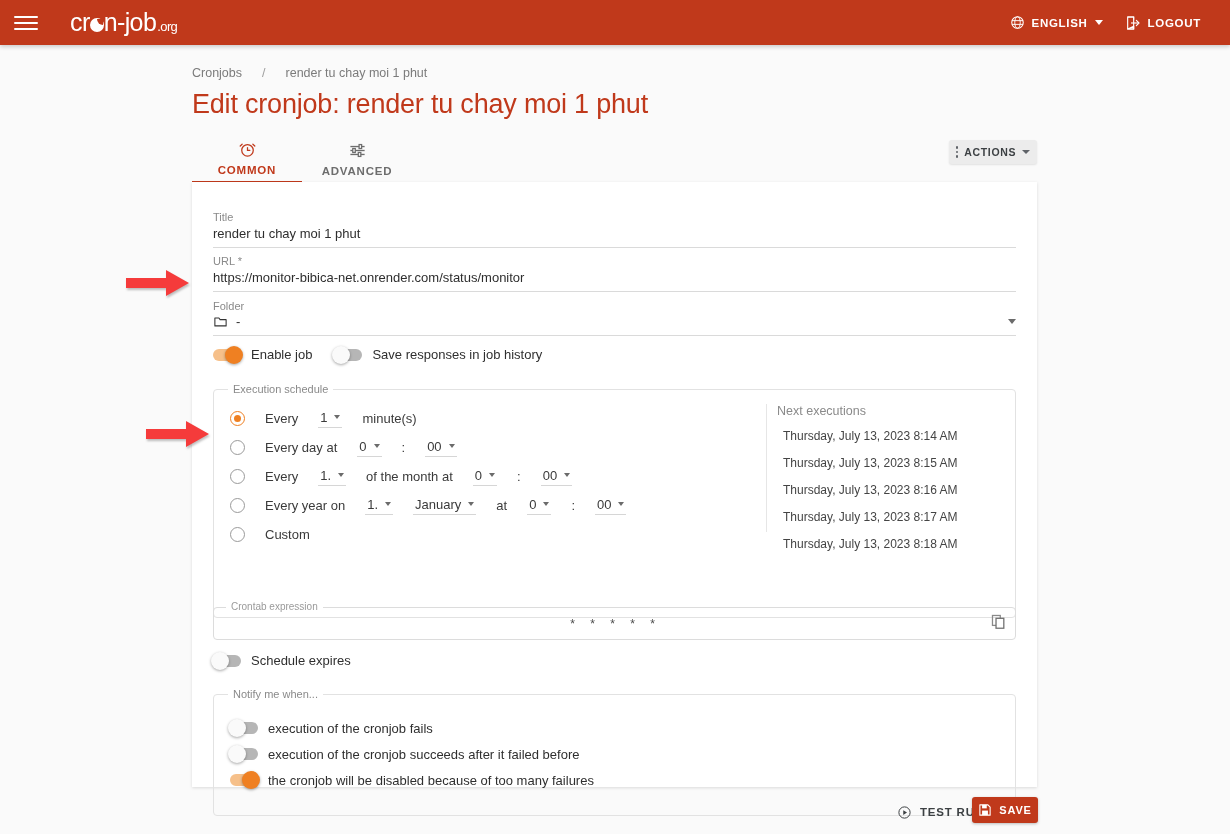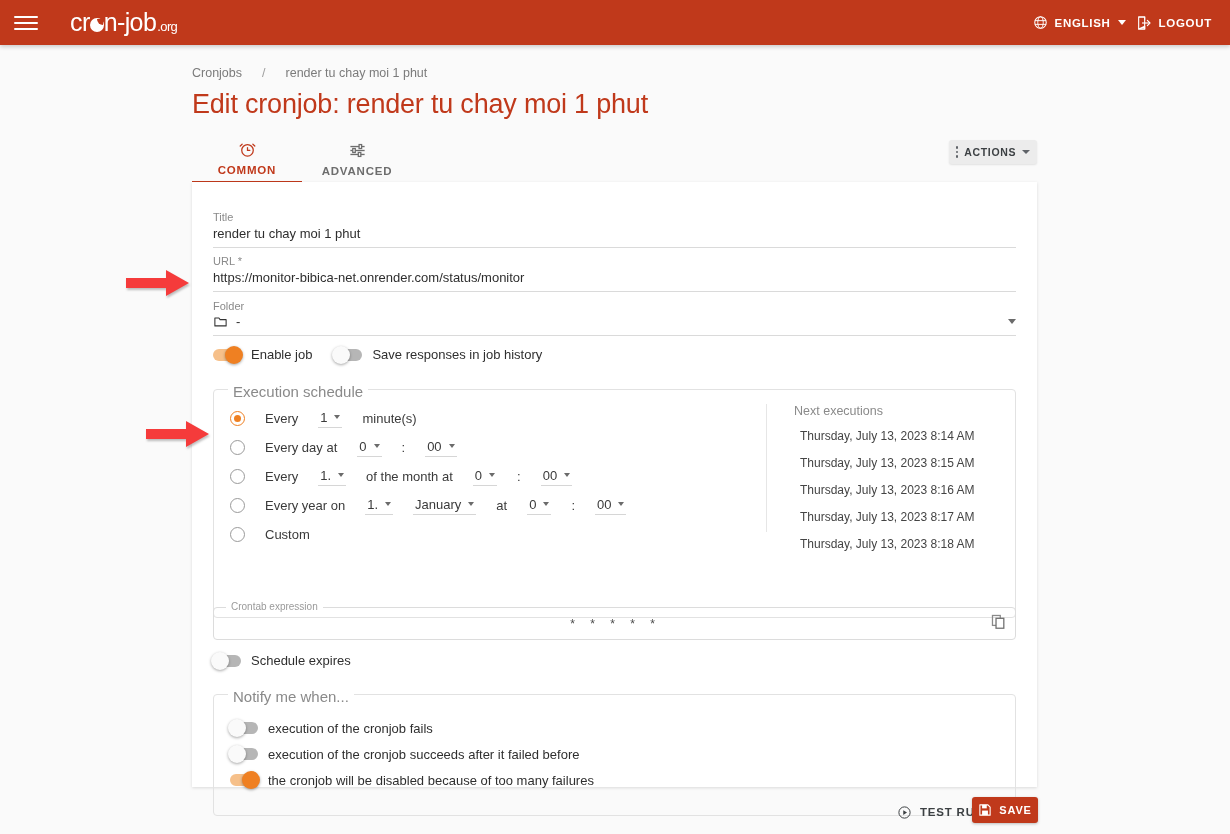--- a/index.html
+++ b/index.html
@@ -31,21 +31,21 @@
   .brand .clock-o {
     display:inline-block; width: 14px; height: 14px; border-radius: 50%;
     background: #fff; position: relative; top: 1px; margin: 0 0px;
   }
   .brand .clock-o::after {
     content:""; position:absolute; left:7px; top:1px;
     width: 6px; height: 6px; background:#c0391b;
     border-bottom-left-radius: 7px;
   }
   .brand .tld { font-size: 13px; margin-left: 1px; }
-  .appbar-right { margin-left: auto; display:flex; align-items:center; gap: 10px; margin-right: 18px; }
+  .appbar-right { margin-left: auto; display:flex; align-items:center; gap: 22px; margin-right: 29px; }
   .appbar-btn {
     display:flex; align-items:center; gap: 7px; color:#fff;
     font-size: 11.5px; font-weight: 700; letter-spacing: 0.7px; cursor:pointer;
   }
   .appbar-btn svg { display:block; }
   .chev { width:0; height:0; border-left:4.5px solid transparent; border-right:4.5px solid transparent; border-top:5px solid #fff; }
 
   
   .content { position:absolute; top:45px; left:0; width:1230px; }
   .breadcrumb {
@@ -110,37 +110,37 @@
   .switch.on .knob { left:12px; background:#ef8022; }
   .switch-row { display:flex; align-items:center; gap:10px; font-size:13px; color:#2f2f2f; }
 
   
   .fieldset {
     position:absolute; left:21px; width:803px;
     border:1px solid #e2e2e2; border-radius:4px;
   }
   .legend {
     position:absolute; top:-7px; left:14px; background:#fff; padding:0 5px;
-    font-size:15px; color:#8a8a8a;
+    font-size:11px; color:#8a8a8a;
   }
 
   
   .radio-row { display:flex; align-items:center; gap:20px; font-size:13px; color:#3a3a3a; height:29px; }
   .radio { width:15px; height:15px; border-radius:50%; border:1.6px solid #9a9a9a; flex:0 0 auto; position:relative; cursor:pointer; }
   .radio.checked { border-color:#ef8022; }
   .radio.checked::after { content:""; position:absolute; left:3px; top:3px; width:7px; height:7px; border-radius:50%; background:#ef8022; }
   .mini-sel {
     display:inline-flex; align-items:center; gap:7px; border-bottom:1px solid #d6d6d6;
     padding: 0 2px 2px 2px; cursor:pointer; color:#3a3a3a; font-size:13px; min-width:22px;
     justify-content:space-between;
   }
   .mini-caret { width:0; height:0; border-left:3.5px solid transparent; border-right:3.5px solid transparent; border-top:4.5px solid #6b6b6b; }
 
   
-  .next-exec { position:absolute; left:552px; top:14px; width:230px; border-left:1px solid #e6e6e6; padding-left:27px; height:128px; }
+  .next-exec { position:absolute; left:552px; top:14px; width:230px; border-left:1px solid #e6e6e6; padding-left:10px; height:128px; }
   .next-exec .ne-title { font-size:12.5px; color:#8a8a8a; margin-bottom:11px; }
   .next-exec .ne-item { font-size:12px; color:#444; margin-bottom:13px; padding-left:6px; }
 
   
   .cron-box {
     position:absolute; left:21px; width:803px; height:33px;
     border:1px solid #dcdcdc; border-radius:4px; display:flex; align-items:center;padding-left:27px;
   }
   .cron-legend { position:absolute; top:-7px; left:12px; background:#fff; padding:0 5px; font-size:10px; color:#9a9a9a; }
   .cron-value { flex:1; text-align:center; font-size:12px; color:#4a4a4a; letter-spacing:6px; }

